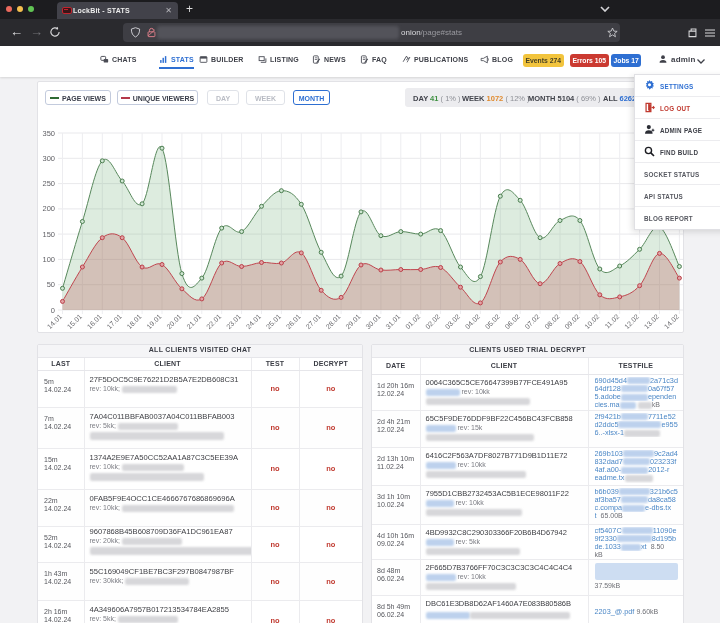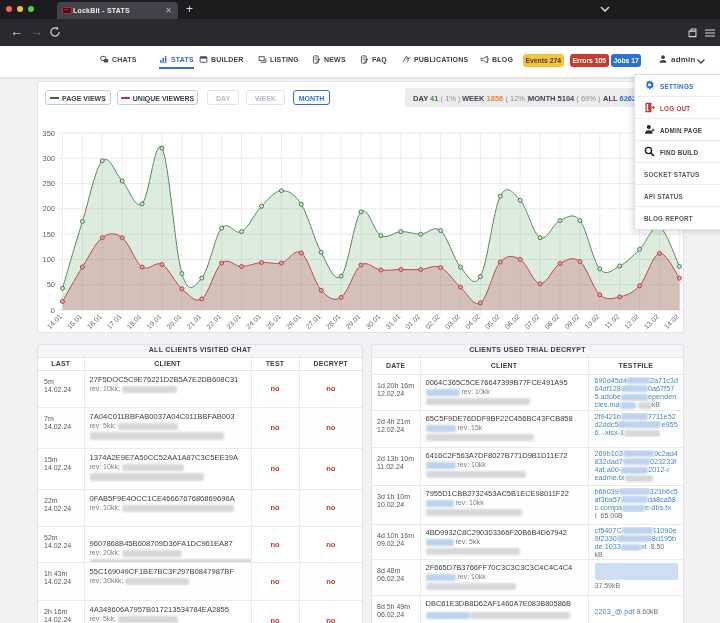--- a/index.html
+++ b/index.html
@@ -77,20 +77,35 @@
     </svg>
 </div>
 
 <div class="navbar">
   <div class="nbico" style="left:10px;top:5px;font-size:13px;color:#e4e4e7">←</div>
   <div class="nbico" style="left:30px;top:5px;font-size:13px;color:#717176">→</div>
   <svg class="nbico" style="left:49px;top:7px" width="12" height="12" viewBox="0 0 16 16">
       <path d="M13.5 8 a5.5 5.5 0 1 1 -1.6-3.9" fill="none" stroke="#d8d8da" stroke-width="1.5"></path>
       <path d="M12 1 v3.4 h-3.4" fill="#d8d8da" stroke="none"></path>
     </svg>
+  <div class="urlfield">
+    <svg style="position:absolute;left:7px;top:4px" width="11" height="11" viewBox="0 0 16 16">
+        <path d="M8 1 L14 3 C14 9 12 12.5 8 14.5 C4 12.5 2 9 2 3 Z" fill="none" stroke="#cfcfd4" stroke-width="1.4"></path>
+      </svg>
+    <svg style="position:absolute;left:23px;top:4px" width="11" height="11" viewBox="0 0 16 16">
+        <rect x="3" y="7" width="10" height="7" rx="1" fill="none" stroke="#e07f8a" stroke-width="1.4"></rect>
+        <path d="M5 7 V5 a3 3 0 0 1 6 0" fill="none" stroke="#e07f8a" stroke-width="1.4"></path>
+        <line x1="3" y1="13" x2="13" y2="4" stroke="#e07f8a" stroke-width="1.2"></line>
+      </svg>
+    <div class="urlblur"></div>
+    <div class="urltext"><span style="color:#dcdce0">onion</span><span class="dim">/page#stats</span></div>
+    <svg style="position:absolute;left:484px;top:4px" width="11" height="11" viewBox="0 0 16 16">
+        <path d="M8 1.5 L10 6 L14.8 6.3 L11 9.4 L12.3 14.2 L8 11.5 L3.7 14.2 L5 9.4 L1.2 6.3 L6 6 Z" fill="none" stroke="#d4d4d8" stroke-width="1.2"></path>
+      </svg>
+  </div>
   <svg style="position:absolute;left:687px;top:8px" width="11" height="11" viewBox="0 0 16 16">
       <path d="M3 6 h10 v8 h-10 z M6 6 v-3 h7 v8" fill="none" stroke="#d8d8da" stroke-width="1.5"></path>
     </svg>
   <svg style="position:absolute;left:705px;top:10px" width="10" height="8" viewBox="0 0 10 8">
       <path d="M0 1 h10 M0 4 h10 M0 7 h10" stroke="#d8d8da" stroke-width="1.2"></path>
     </svg>
 </div>
 
 <div class="page">
   <div class="pnav" id="pnav">
@@ -141,21 +156,21 @@
       </svg>
     </div>
 
   <div class="btn" style="left:45px;width:66px;padding-top:3.5px"><span class="dash" style="background:#2f6b33"></span>PAGE VIEWS</div>
   <div class="btn" style="left:117px;width:81px;padding-top:3.5px"><span class="dash" style="background:#b5394a"></span>UNIQUE VIEWERS</div>
   <div class="btn" style="left:207px;width:32px;padding-top:3.5px;color:#b9bcc4;border-color:#dfe2e8">DAY</div>
   <div class="btn" style="left:246px;width:39px;padding-top:3.5px;color:#b9bcc4;border-color:#dfe2e8">WEEK</div>
   <div class="btn" style="left:293px;width:37px;padding-top:3.5px;color:#2e6fd2;border-color:#2e6fd2">MONTH</div>
   <div class="statchip">
       <span style="position:absolute;left:8px">DAY <span style="color:#3f9142">41</span> <span class="pc">( 1% )</span></span>
-      <span style="position:absolute;left:57px">WEEK <span style="color:#e08a2e">1856</span> <span class="pc">( 12% )</span></span>
+      <span style="position:absolute;left:57px">WEEK <span style="color:#e08a2e">1072</span> <span class="pc">( 12% )</span></span>
       <span style="position:absolute;left:123px">MONTH 5104 <span class="pc">( 69% )</span></span>
       <span style="position:absolute;left:198px">ALL <span style="color:#2e6fd2">62629</span></span>
     </div>
 
   <div class="card chartcard">
     <svg width="645" height="250" viewBox="37 81 645 250" id="chartsvg">
         <line x1="57" y1="309.0" x2="690" y2="309.0" stroke="#e9e9ec" stroke-width="1"></line>
         <line x1="57" y1="283.7" x2="690" y2="283.7" stroke="#e9e9ec" stroke-width="1"></line>
         <line x1="57" y1="258.4" x2="690" y2="258.4" stroke="#e9e9ec" stroke-width="1"></line>
         <line x1="57" y1="233.1" x2="690" y2="233.1" stroke="#e9e9ec" stroke-width="1"></line>
@@ -392,21 +407,21 @@
             </td>
             <td class="no" style="border-right:none">
               <div class="cell" style="height:36px;padding-top:13px;text-align:center">no</div>
             </td>
           </tr>
           <tr>
             <td>
               <div class="cell" style="height:35px;padding:7px 0 0 6px">52m<br>14.02.24</div>
             </td>
             <td>
-              <div class="cell" style="height:35px;padding:12px 0 0 5px">
+              <div class="cell" style="height:35px;padding:0 0 0 5px">
                 <div class="cid">9607868B45B608709D36FA1DC961EA87</div>
                 <div class="rev">rev: 20kk; <span class="bb" style="width:60px;height:7px"></span></div>
                 <div style="margin-top:1px"><span class="bb" style="width:194px;height:8px"></span></div>
               </div>
             </td>
             <td class="no">
               <div class="cell" style="height:35px;padding-top:13px;text-align:center">no</div>
             </td>
             <td class="no" style="border-right:none">
               <div class="cell" style="height:35px;padding-top:13px;text-align:center">no</div>

